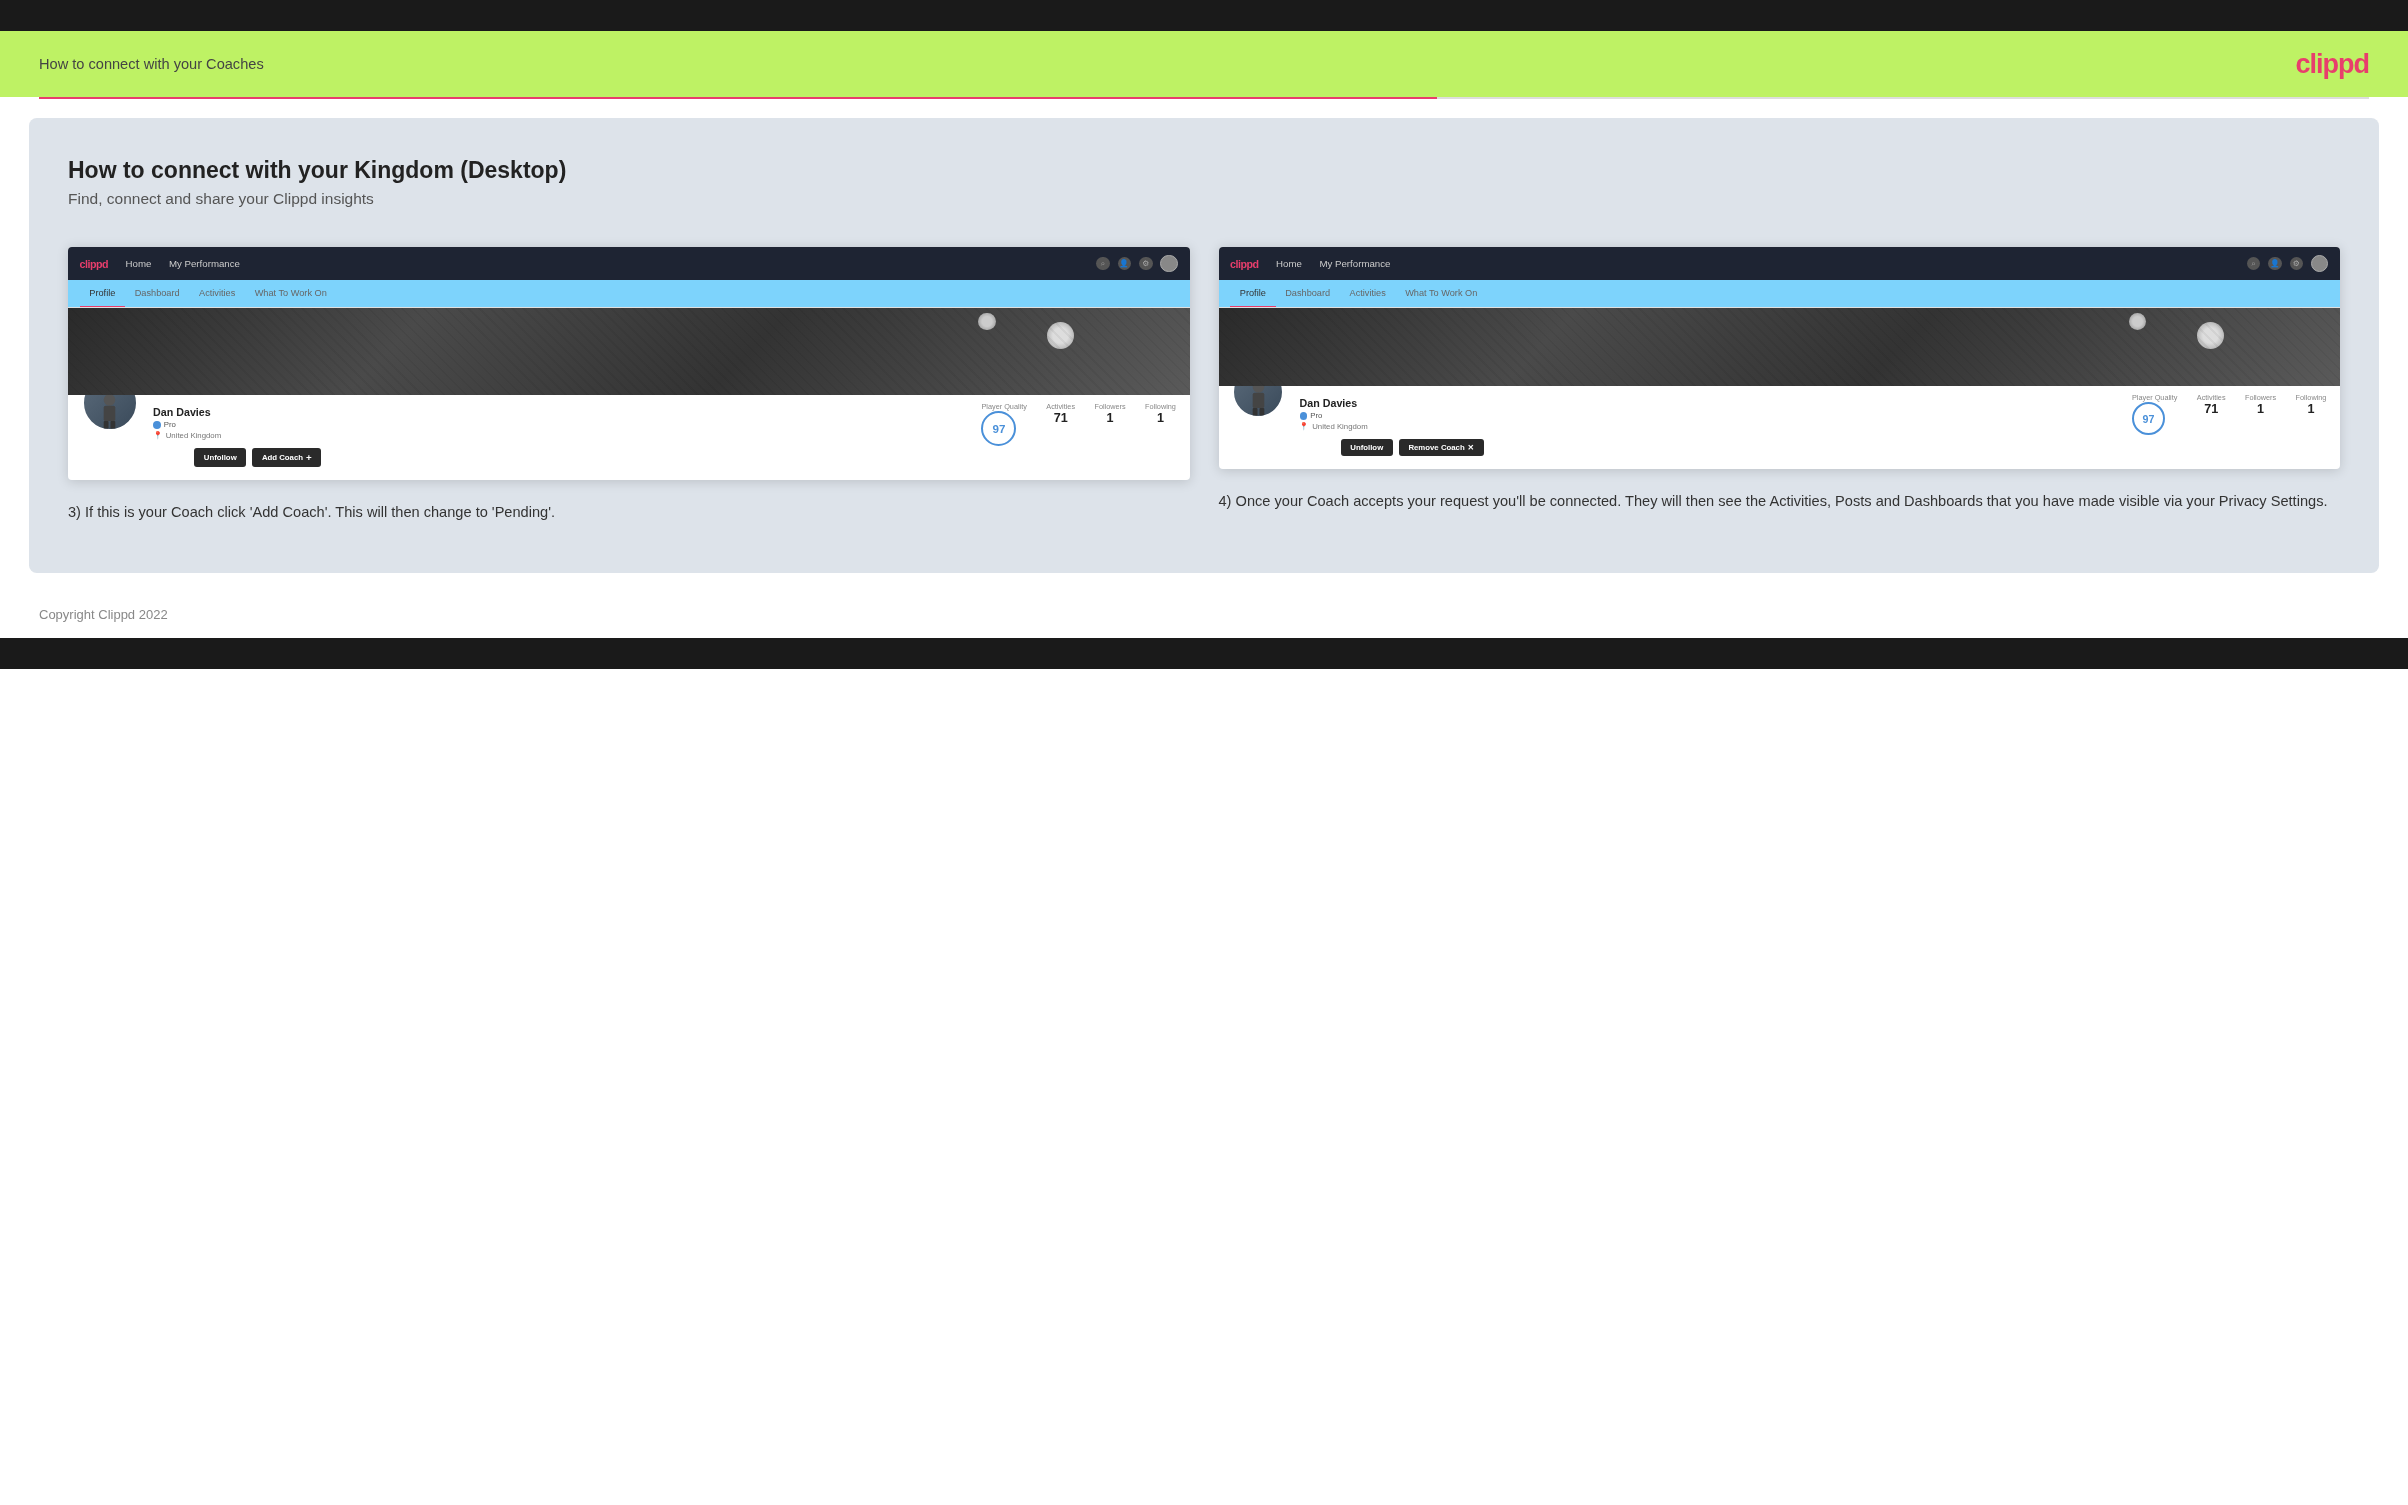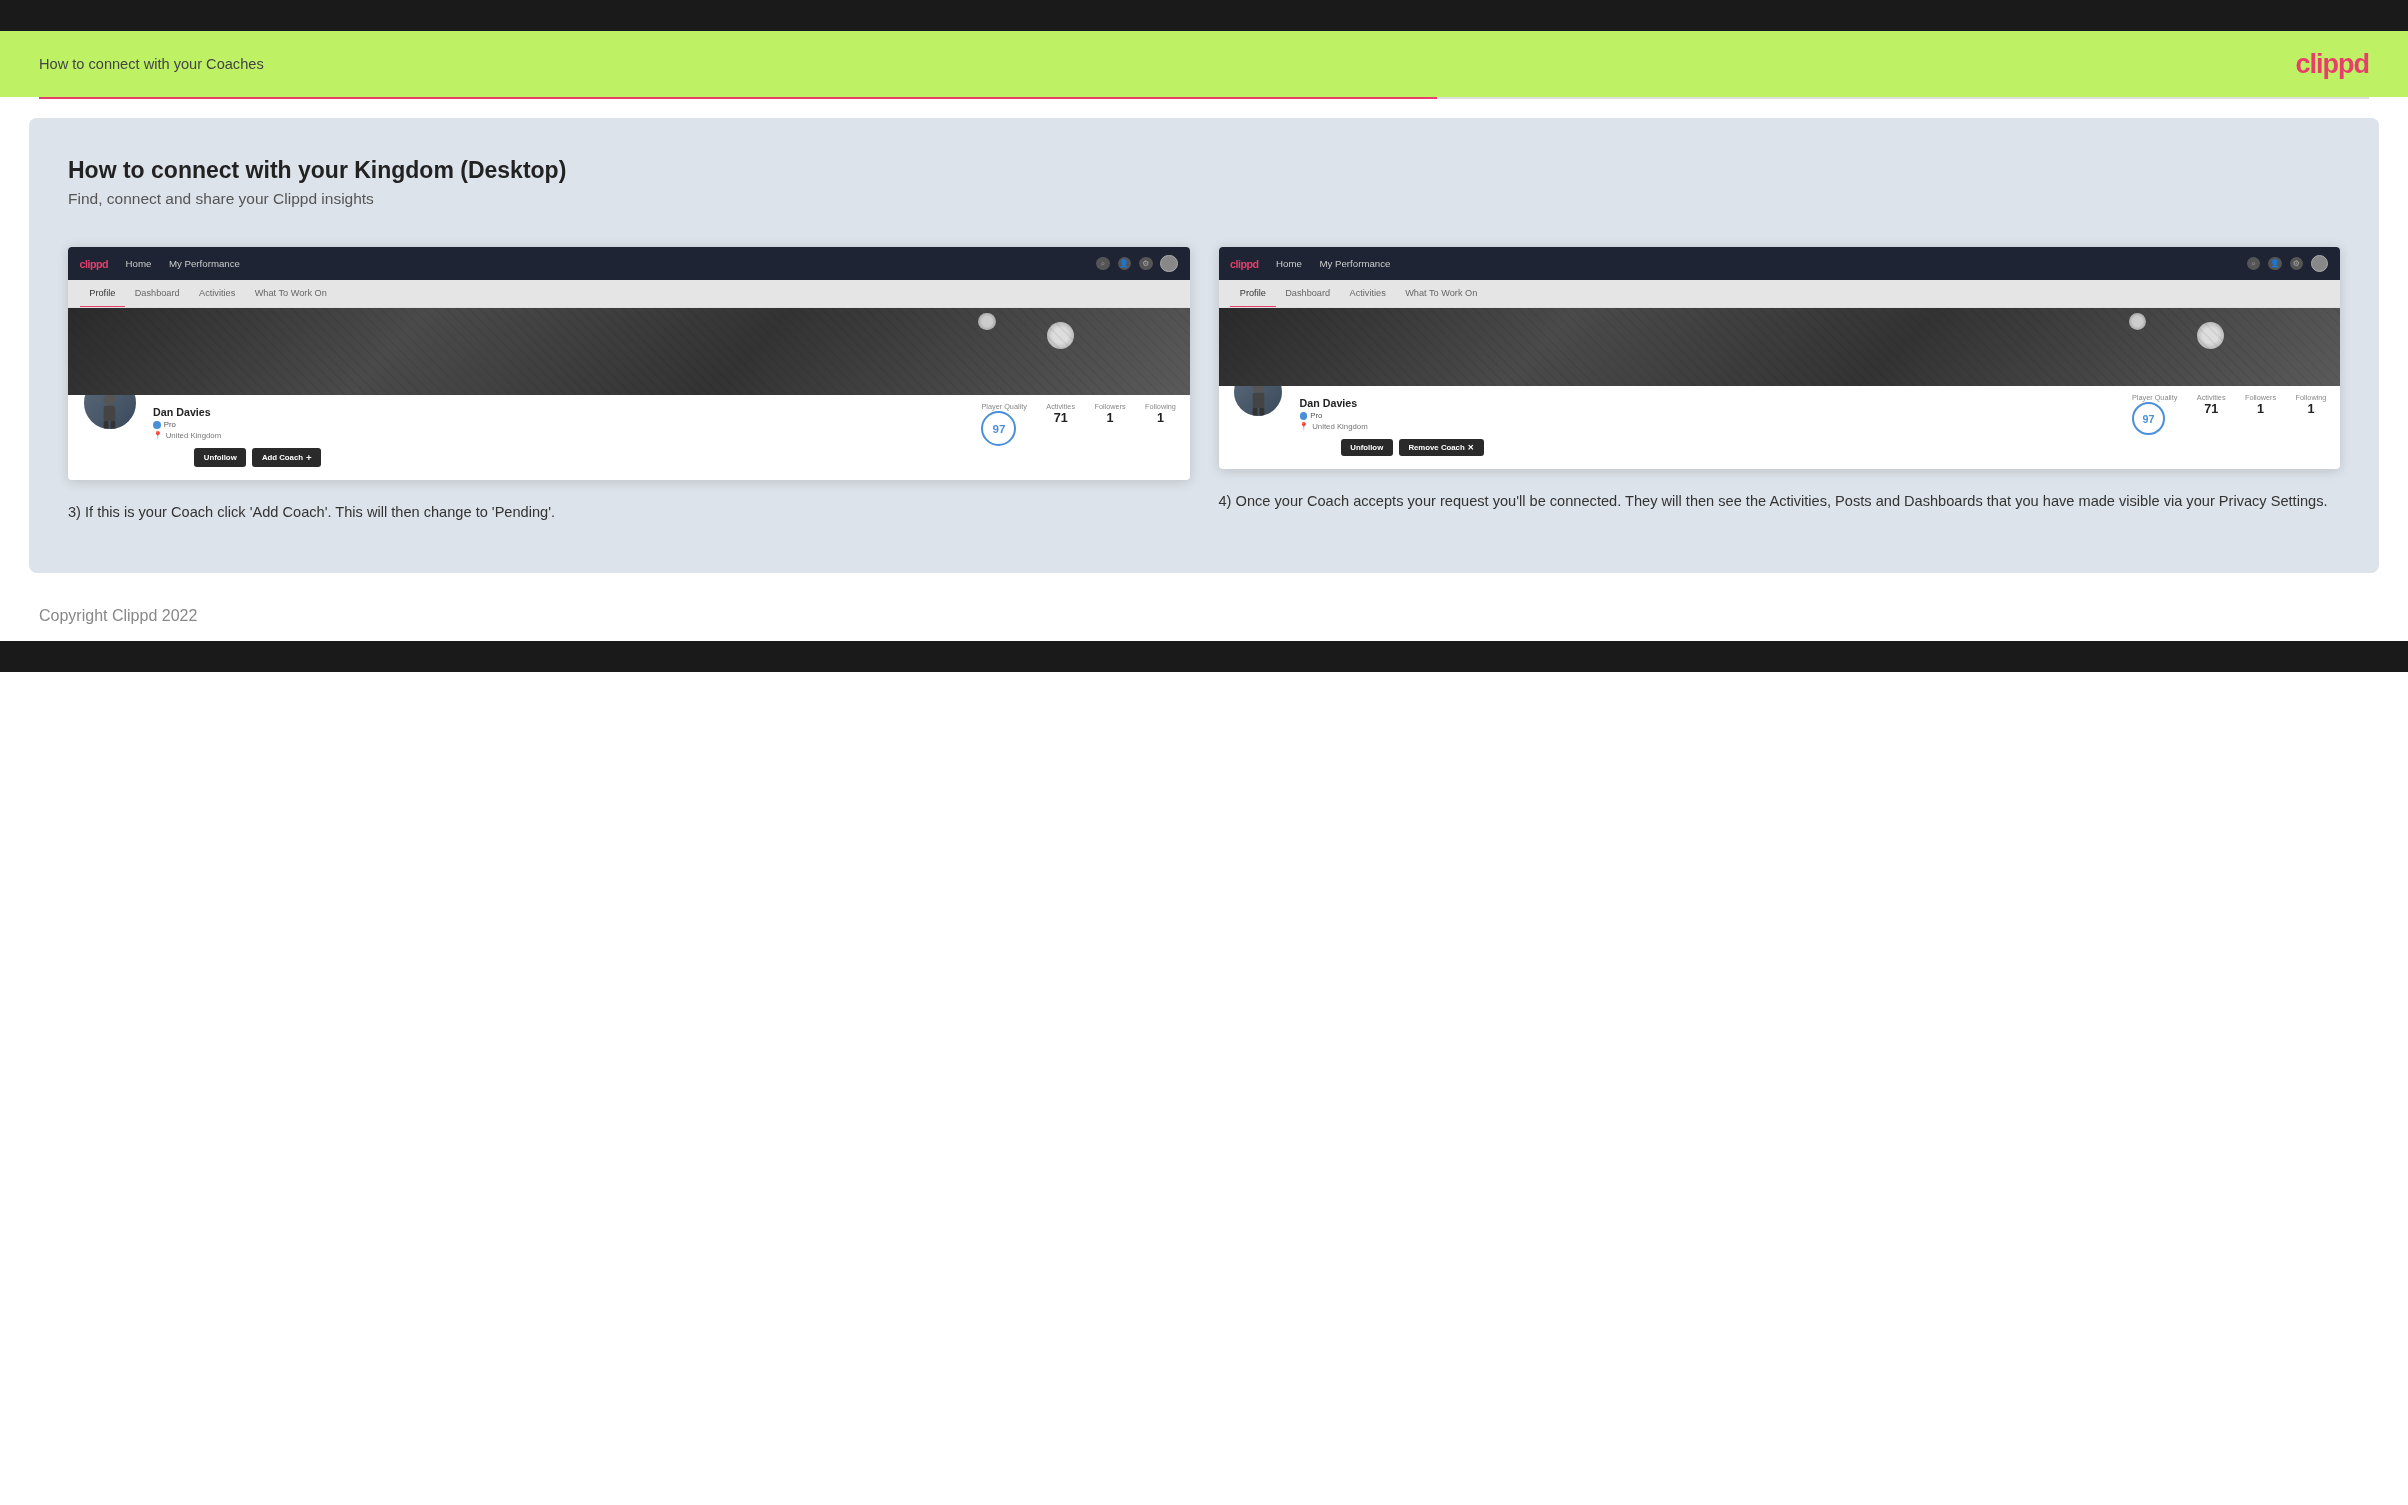--- a/index.html
+++ b/index.html
@@ -123,21 +123,21 @@
       border-radius: 50%;
       background: #888;
       border: 1px solid #aaa;
     }
 
     
     .mock-tabs {
       display: flex;
       gap: 0;
       padding: 0 11.6px;
-      background: #e5e5e5;
+      background: #7dd3fc;
       border-bottom: 1px solid #e0e0e0;
     }
     .mock-tab {
       font-size: 9.2px;
       padding: 7.8px 9.7px;
       color: #666;
       border-bottom: 1.9px solid transparent;
     }
     .mock-tab.active {
       color: #333;
@@ -311,21 +311,21 @@
     
     .description-text {
       font-size: 14.6px;
       color: #333;
       line-height: 1.5;
     }
 
     
     .footer {
       padding: 15.5px 39px;
-      font-size: 16px;
+      font-size: 13px;
       color: #888;
     }
 
     
     .bottom-bar {
       background: #1a1a1a;
       height: 31px;
       width: 100%;
     }
 

